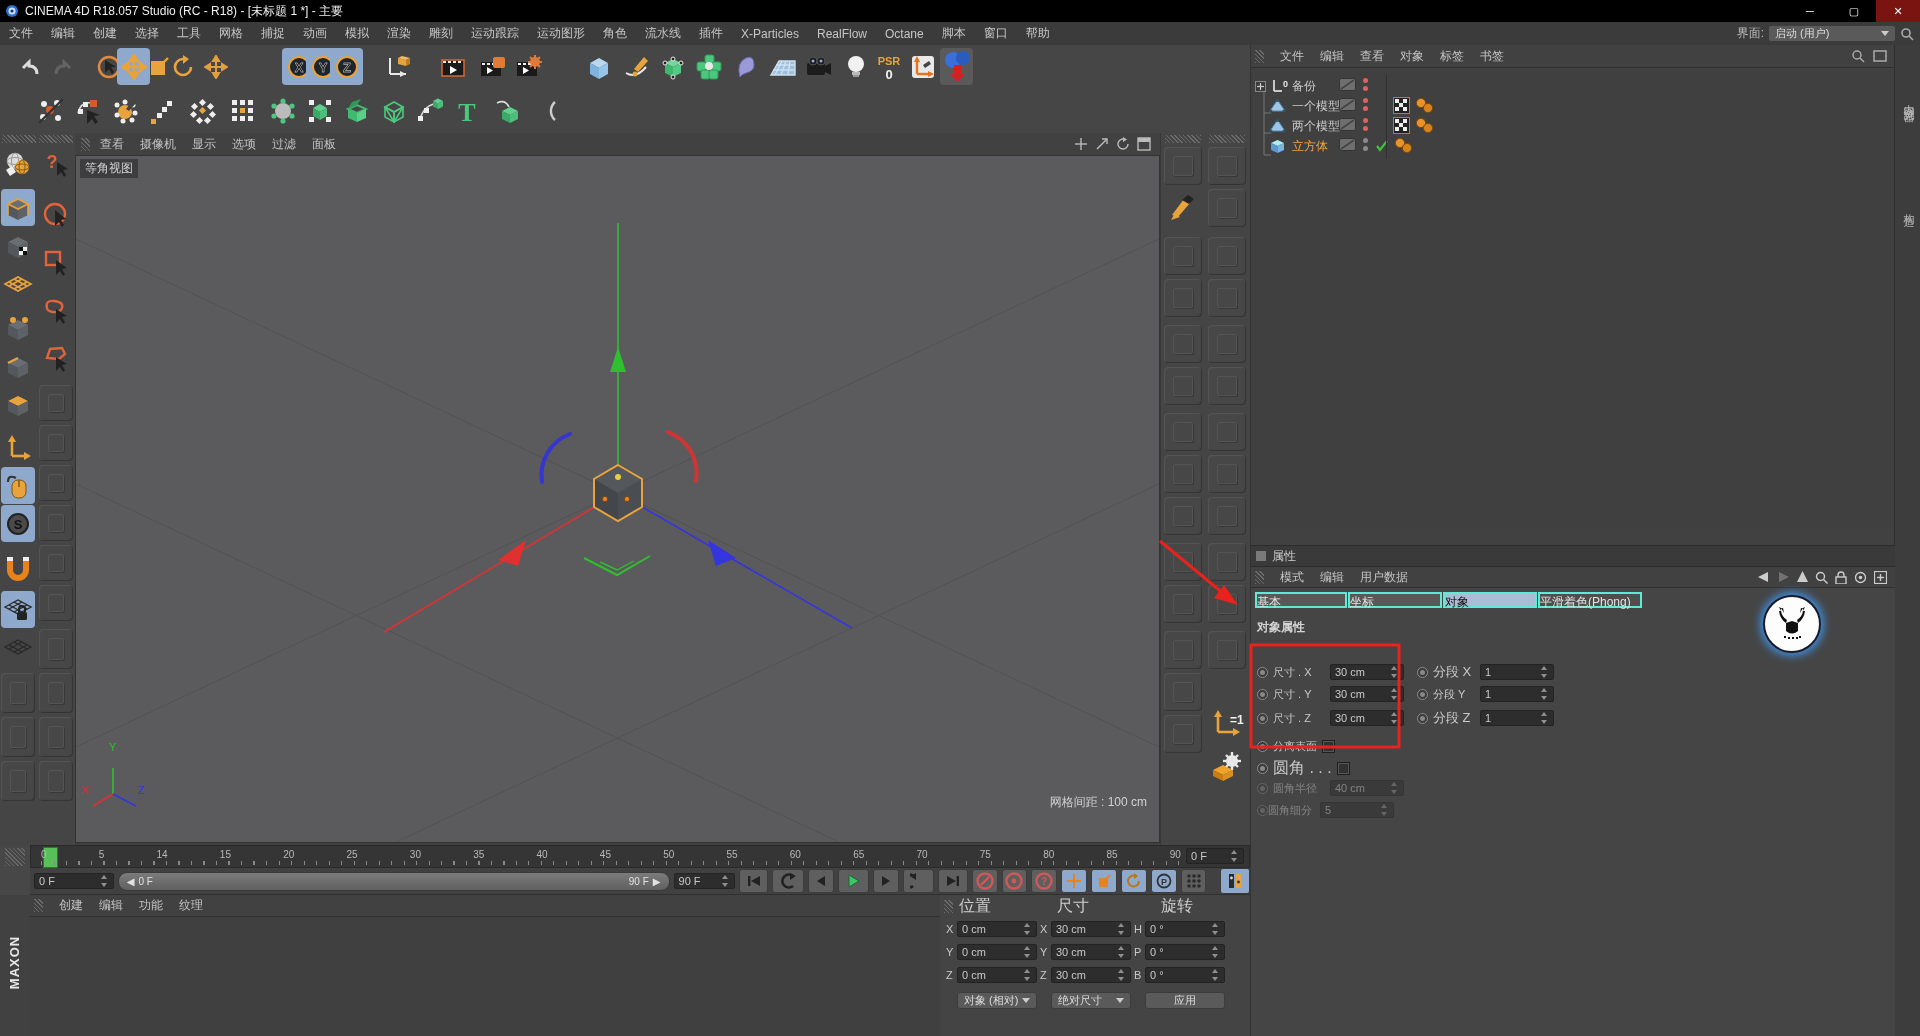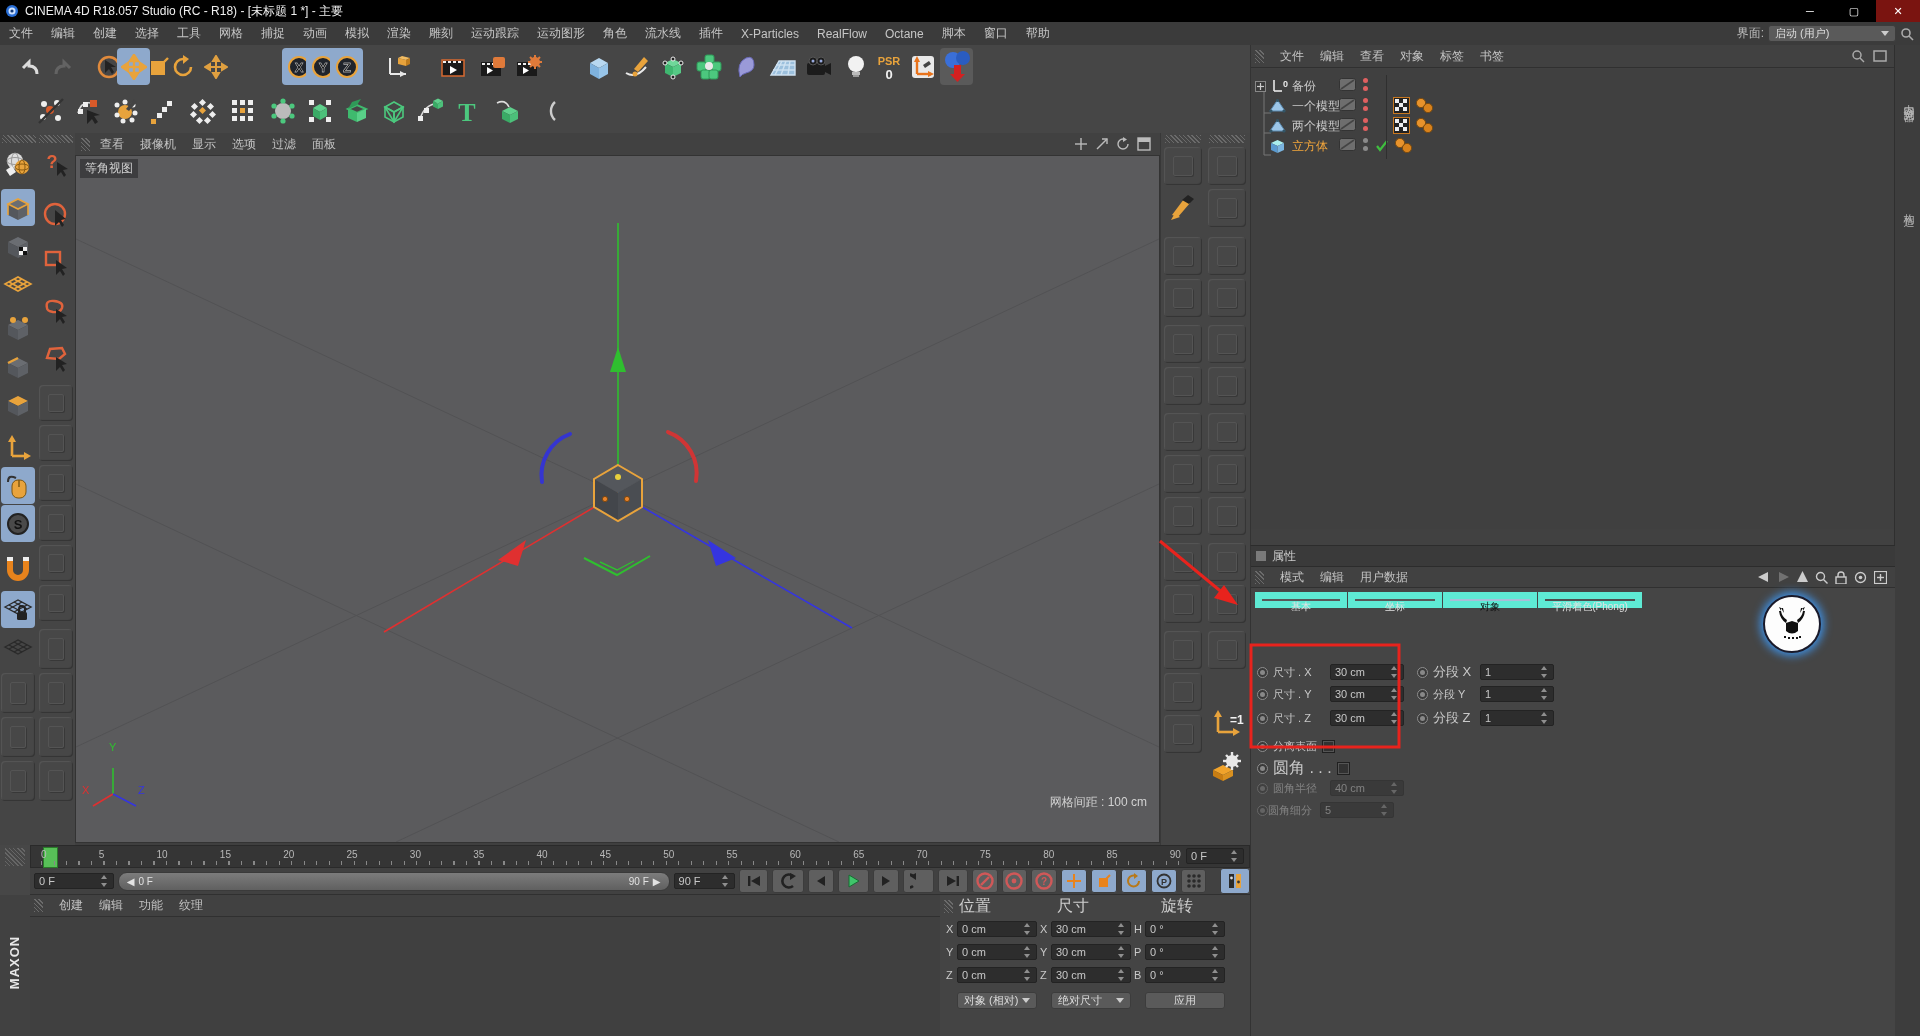--- a/index.html
+++ b/index.html
@@ -29,21 +29,21 @@
   .fld{background:#2d2d2d;border:1px solid #232323;border-radius:2px;color:#c8c8c8;
        font-size:11px;display:flex;align-items:center;padding:0 4px;height:16px;box-sizing:border-box;}
   .fld .v{flex:1;}
   .step{width:8px;height:12px;display:flex;flex-direction:column;justify-content:space-between;}
   .step i{display:block;width:0;height:0;border-left:3.5px solid transparent;border-right:3.5px solid transparent;}
   .step .up{border-bottom:4px solid #8f8f8f;}
   .step .dn{border-top:4px solid #8f8f8f;}
   .rec{width:11px;height:11px;border-radius:50%;border:1px solid #8e8e8e;background:#3a3a3a;position:relative;box-sizing:border-box;}
   .rec::after{content:'';position:absolute;inset:2px;border-radius:50%;background:#888;}
   .cb{width:11px;height:11px;background:#323232;border:1px solid #202020;box-shadow:inset 0 0 0 1px #555;}
-  .tab{text-align:center;background:#585858;border:7px solid #5eead4;color:#e2e2e2;font-size:10px;height:16px;line-height:16px;box-sizing:border-box;}
+  .tab{background:#585858;border:2px solid #5eead4;color:#e2e2e2;font-size:12px;height:16px;line-height:16px;box-sizing:border-box;}
   .tab.active{background:#a9bdd7;color:#101010;}
   .emb{background:#474747;border-radius:4px;box-shadow:inset 1px 1px 1px rgba(255,255,255,.08),inset -1px -1px 1px rgba(0,0,0,.28);position:relative;}
   .emb::after{content:'';position:absolute;inset:9px;border:1px solid rgba(255,255,255,.07);border-radius:2px;box-shadow:1px 1px 0 rgba(0,0,0,.2);}
   .vtext{writing-mode:vertical-rl;font-size:11px;color:#b5b5b5;letter-spacing:2px;}
   .ddl{background:#5a5a5a;border:1px solid #3c3c3c;border-radius:3px;color:#ddd;font-size:11px;height:17px;display:flex;align-items:center;padding:0 6px;box-sizing:border-box;}
   .ddl .car{margin-left:auto;width:0;height:0;border-left:4px solid transparent;border-right:4px solid transparent;border-top:5px solid #ccc;}
   .tbtn{background:#5f5f5f;border:1px solid #3c3c3c;border-radius:3px;display:flex;align-items:center;justify-content:center;}
   .dot{border-radius:50%;display:inline-block;}
   .omtxt{font-size:12px;color:#c9c9c9;}
 </style>
@@ -979,20 +979,21 @@
         <line x1="6.5" y1="3" x2="6.5" y2="10" stroke="#ccc" stroke-width="1.4"></line>
         <line x1="3" y1="6.5" x2="10" y2="6.5" stroke="#ccc" stroke-width="1.4"></line>
       </svg>
   </div>
   <div class="flex" style="height:20px;padding:2px 4px 1px 4px;gap:1px">
     <span class="tab" style="width:92px">基本</span>
     <span class="tab" style="width:94px">坐标</span>
     <span class="tab active" style="width:94px">对象</span>
     <span class="tab" style="width:104px;background:#4e4e4e">平滑着色(Phong)</span>
   </div>
+  <div style="padding:8px 0 0 6px;font-size:12px;color:#d5d5d5;font-weight:bold">对象属性</div>
 
   <div class="abs flex" style="left:6px;top:117px;gap:5px">
     <span class="rec"></span>
     <span style="width:52px;font-size:11px">尺寸 . X</span>
     <span class="fld" style="width:74px">
         <span class="v">30 cm</span>
         <span class="step">
           <i class="up"></i>
           <i class="dn"></i>
         </span>
@@ -1080,21 +1081,21 @@
       </span>
   </div>
 </div>
 
 <div class="abs" style="left:30px;top:845px;width:1220px;height:23px;background:#353535;border:1px solid #2a2a2a;box-sizing:border-box;">
   <div class="abs" style="left:-26px;top:2px;width:20px;height:18px;background:repeating-linear-gradient(45deg,#666 0 1px,transparent 1px 3px)"></div>
   <div class="abs" style="left:12px;top:1px;width:13px;height:19px;background:#58c058;border:1px solid #2a7a2a"></div>
   <div class="abs flex" style="left:10px;top:1px;width:1140px;height:14px;justify-content:space-between;font-size:10px;color:#b8b8b8">
     <span>0</span>
       <span>5</span>
-      <span>10</span>
+      <span>14</span>
       <span>15</span>
       <span>20</span>
       <span>25</span>
       <span>30</span>
       <span>35</span>
       <span>40</span>
       <span>45</span>
       <span>50</span>
       <span>55</span>
       <span>60</span>

